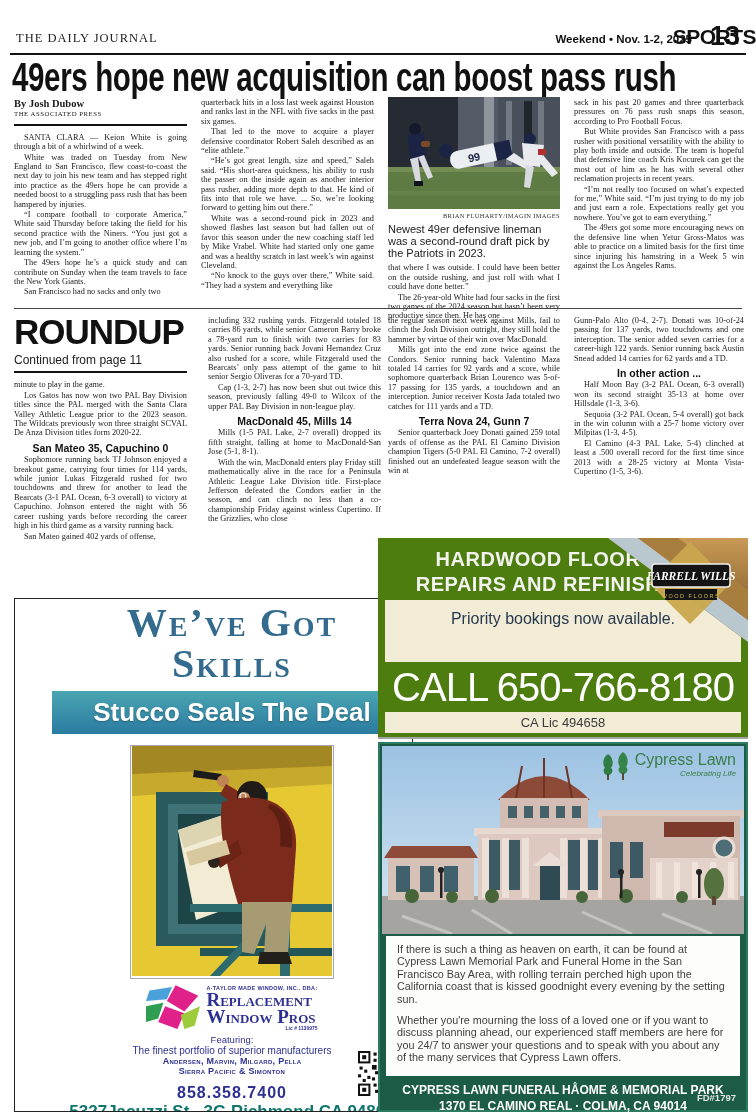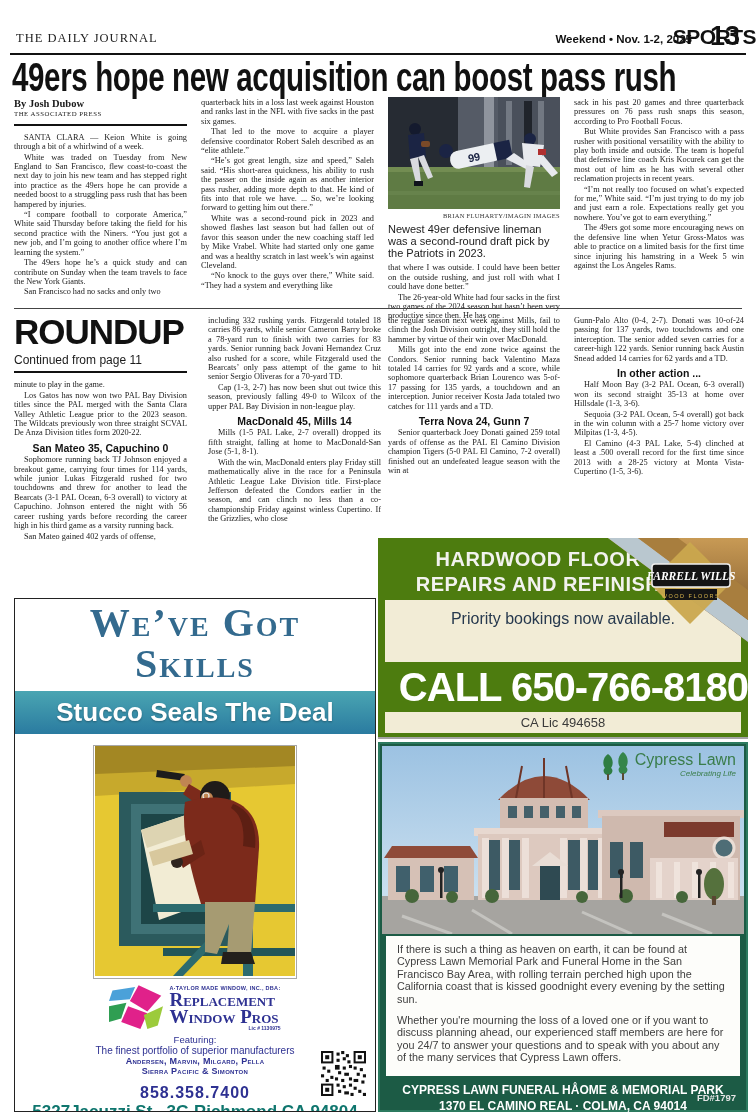--- a/index.html
+++ b/index.html
@@ -40,21 +40,21 @@
   .credit{font-size:6.5px;letter-spacing:.3px;text-align:right;margin-top:2px;color:#333;}
   .caption{font-family:"Liberation Sans",sans-serif;font-size:11px;line-height:12px;
     color:#1c1c1c;text-align:left;margin-top:3px;margin-bottom:4px;}
   .section-divider{position:absolute;left:14px;right:14px;top:308px;height:1px;background:#444;}
   .roundup-title{font-family:"Liberation Sans",sans-serif;font-size:35px;font-weight:900;
     letter-spacing:-1px;line-height:36px;color:#111;text-align:left;}
   .roundup-cont{font-family:"Liberation Sans",sans-serif;font-size:12px;margin-top:6px;text-align:left;}
   .roundup-rule{height:2px;background:#111;margin:6px 0 7px;}
   
   .ad-skills{position:absolute;left:14px;top:598px;width:360px;height:512px;border:1px solid #222;
-    background:#fff;text-align:center;font-family:"Liberation Sans",sans-serif;overflow:hidden;}
+    background:#fff;text-align:center;font-family:"Liberation Sans",sans-serif;overflow:hidden;padding-left:37px;}
   .sk-title{font-family:"Liberation Serif",serif;font-variant:small-caps;font-weight:bold;
     color:#336a8e;font-size:40px;line-height:41px;letter-spacing:2px;}
   .sk-t1{margin-top:3px;}
   .sk-band{height:43px;margin-top:7px;background:linear-gradient(#4aa5b2,#2a7ba0);color:#fff;
     font-size:26px;font-weight:bold;line-height:43px;text-shadow:0 1px 2px rgba(0,0,0,.3);}
   .sk-illu{width:202px;height:232px;margin:11px auto 0;border:1px solid #a8a8a8;line-height:0;}
   .sk-logo-row{display:flex;justify-content:center;align-items:flex-start;gap:6px;margin-top:6px;}
   .sk-brandbox{text-align:left;}
   .sk-dba{font-size:5.5px;font-weight:bold;color:#2e3192;letter-spacing:.3px;}
   .sk-brand{font-family:"Liberation Serif",serif;font-variant:small-caps;font-weight:bold;
@@ -67,22 +67,22 @@
   .sk-addr{color:#0f766e;font-size:17px;font-weight:bold;}
   .sk-qr{position:absolute;right:9px;bottom:15px;width:45px;height:45px;line-height:0;}
   
   .ad-hardwood{position:absolute;left:378px;top:538px;width:370px;height:199px;background:#4d7c0f;
     overflow:hidden;font-family:"Liberation Sans",sans-serif;border-bottom:2px solid #a3a3a3;}
   .hw-title{position:absolute;left:10px;top:9px;width:300px;text-align:center;color:#f2f2ee;
     font-size:20px;line-height:25px;font-weight:bold;letter-spacing:.5px;}
   .hw-panel{position:absolute;left:7px;right:7px;top:62px;height:62px;background:#f2ecd6;}
   .hw-panel-text{margin-top:6px;color:#27394e;font-size:16px;line-height:25px;text-align:center;}
   .hw-corner{position:absolute;right:0;top:0;width:165px;height:108px;line-height:0;}
-  .hw-call{position:absolute;left:0;right:0;top:127px;text-align:right;color:#fff;
-    font-size:40px;font-weight:700;letter-spacing:-1px;}
+  .hw-call{position:absolute;left:0;right:0;top:127px;text-align:center;color:#fff;
+    font-size:40px;font-weight:400;letter-spacing:-1px;}
   .hw-lic{position:absolute;left:7px;right:7px;bottom:4px;height:21px;background:#f2ecd6;
     color:#3a3a3a;font-size:13px;line-height:21px;text-align:center;}
   
   .ad-cypress{position:absolute;left:378px;top:742px;width:370px;height:370px;background:#1c5b45;
     border:2px solid #2c7a5f;box-sizing:border-box;font-family:"Liberation Sans",sans-serif;}
   .cy-photo{position:relative;margin:2px;height:188px;overflow:hidden;background:#9cc2e2;line-height:0;}
   .cy-logo{position:absolute;top:5px;right:8px;display:flex;align-items:flex-start;gap:2px;line-height:normal;}
   .cy-logo-txt{text-align:right;}
   .cy-logo-name{color:#3a7d4a;font-size:16px;}
   .cy-logo-tag{color:#3a7d4a;font-size:8px;font-style:italic;}

